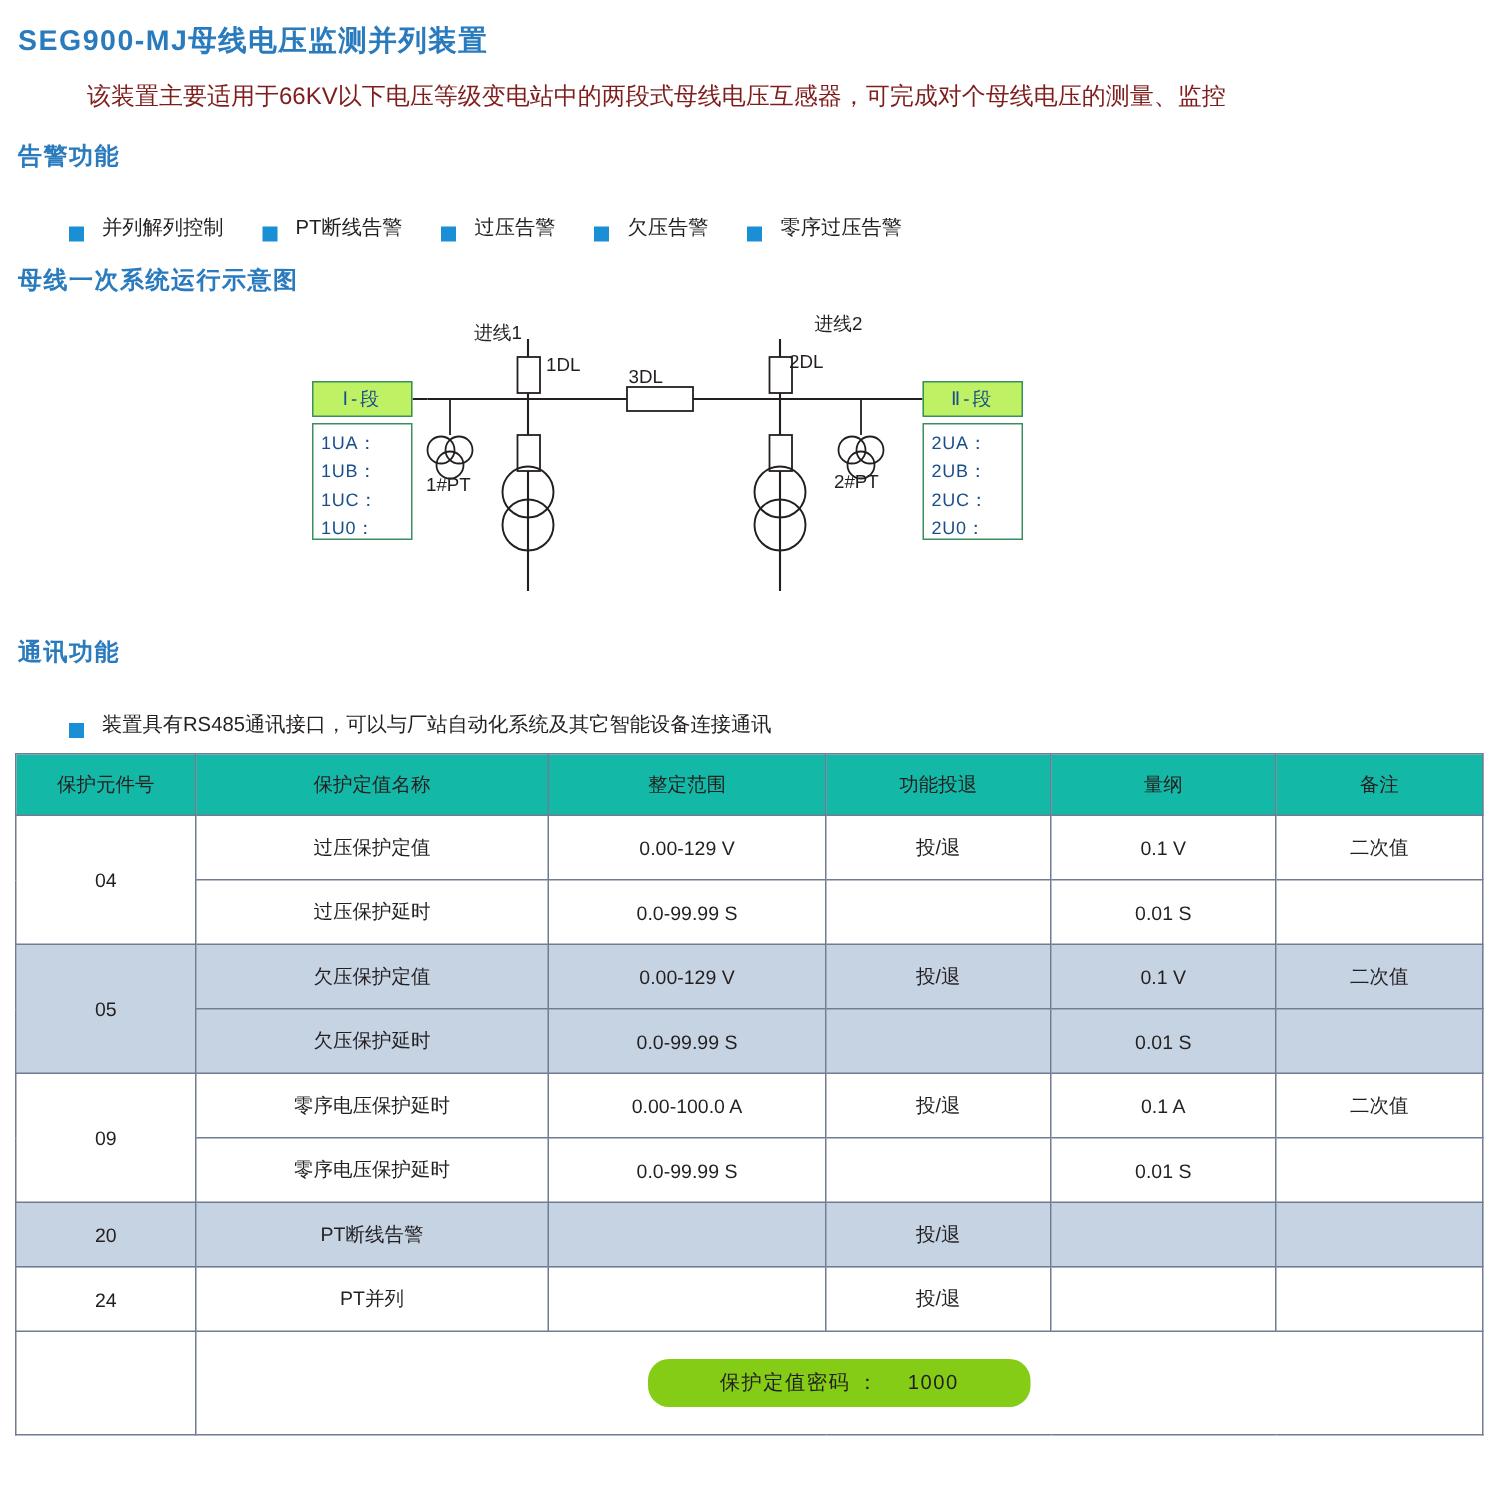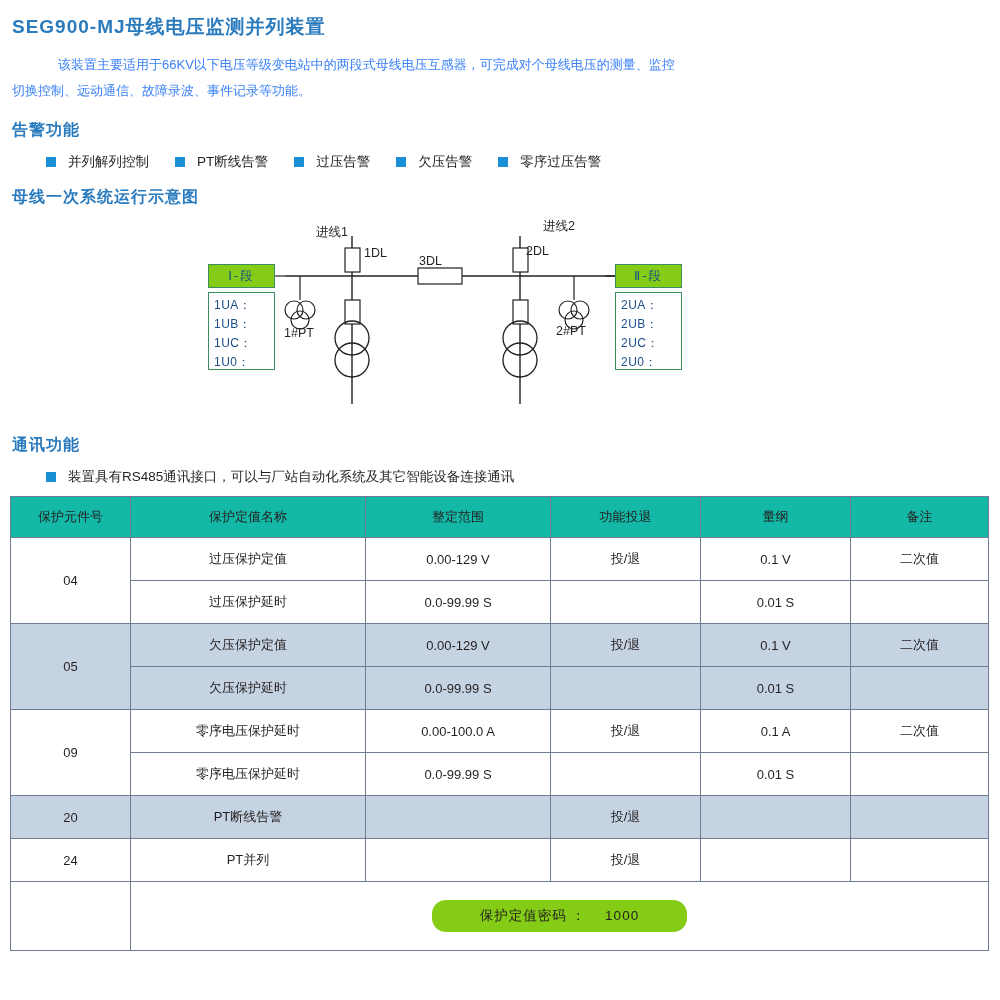--- a/index.html
+++ b/index.html
@@ -25,39 +25,39 @@
     color: #2a7bbd;
     font-size: 19px;
     font-weight: bold;
     letter-spacing: 1px;
     padding-top: 14px;
     padding-left: 2px;
   }
   .intro {
     margin-top: 12px;
     padding-left: 2px;
-    font-size: 13px;
+    font-size: 16px;
     line-height: 26px;
-    color: #3b82f6;
+    color: #7f1d1d;
     white-space: nowrap;
   }
   .intro .indent { padding-left: 46px; }
   .section-title {
     color: #2a7bbd;
     font-size: 16px;
     font-weight: bold;
     letter-spacing: 1px;
     margin-top: 16px;
     padding-left: 2px;
   }
   .bullet-row {
-    margin-top: 12px;
+    margin-top: 28px;
     padding-left: 36px;
     display: flex;
-    align-items: center;
+    align-items: flex-end;
     font-size: 13.5px;
   }
   .bullet-row .sq {
     display: inline-block;
     width: 10px;
     height: 10px;
     background: #1b8fd6;
     margin-right: 12px;
     flex: 0 0 auto;
   }
@@ -85,21 +85,21 @@
     box-sizing: border-box;
   }
   .dg-seg {
     position: absolute;
     border: 1px solid #3b8f5f;
     box-sizing: border-box;
     font-size: 12.5px;
     color: #1b4f8a;
     letter-spacing: 2px;
     text-align: center;
-    background: #84cc16;
+    background: #bef264;
   }
   .dg-vlist {
     position: absolute;
     font-size: 12px;
     color: #1b4f8a;
     line-height: 19px;
     letter-spacing: 0.5px;
   }
 
   
@@ -140,21 +140,20 @@
 </style>
 </head>
 <body>
 
 <div class="page">
 
   <div class="doc-title">SEG900-MJ母线电压监测并列装置</div>
 
   <div class="intro">
     <div class="indent">该装置主要适用于66KV以下电压等级变电站中的两段式母线电压互感器，可完成对个母线电压的测量、监控</div>
-    <div>切换控制、远动通信、故障录波、事件记录等功能。</div>
   </div>
 
   <div class="section-title">告警功能</div>
   <div class="bullet-row">
     <span class="sq"></span>
     <span class="lbl">并列解列控制</span>
     <span class="sq"></span>
     <span class="lbl">PT断线告警</span>
     <span class="sq"></span>
     <span class="lbl">过压告警</span>

